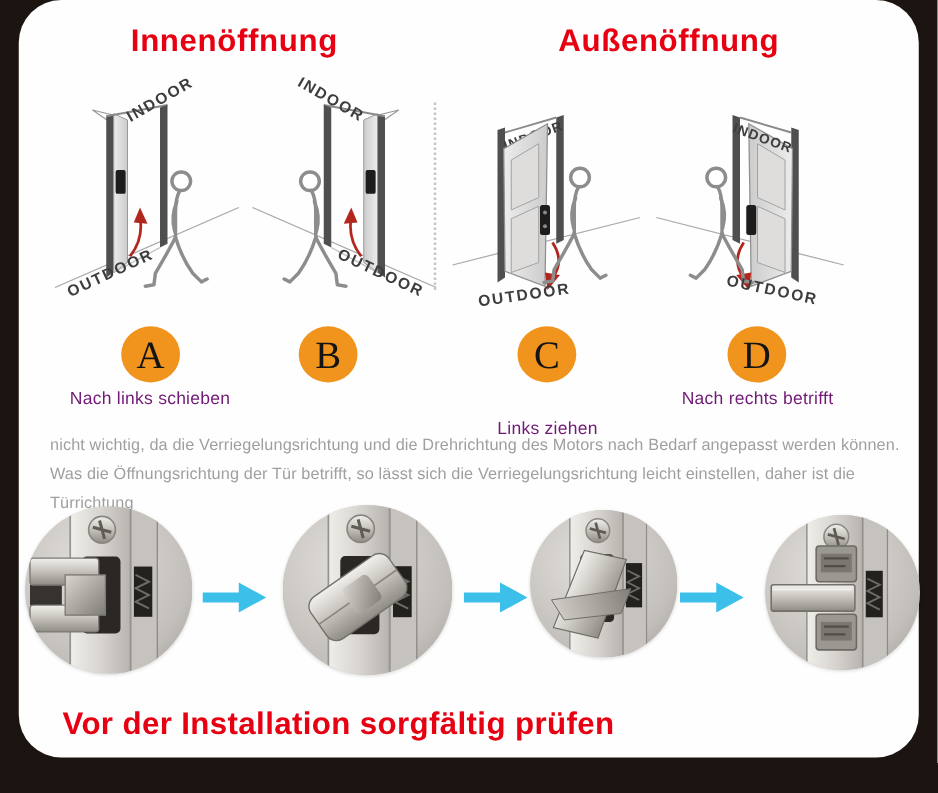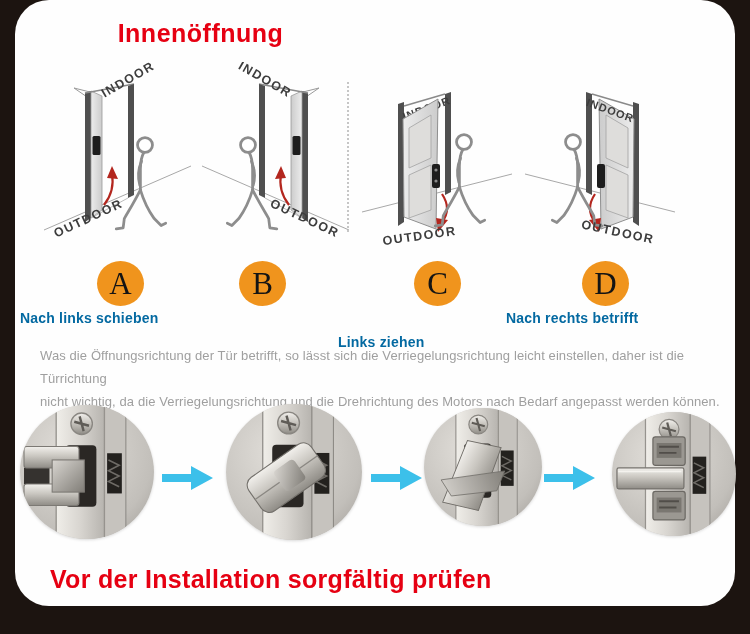--- a/index.html
+++ b/index.html
@@ -19,21 +19,21 @@
   .stage{position:relative;width:750px;height:634px;}
   .card{
     position:absolute;left:15px;top:0;width:720px;height:606px;
     background:#fefefe;border-radius:34px;
   }
   .heading{
     position:absolute;top:17px;height:32px;line-height:32px;
     font-size:25px;font-weight:bold;color:var(--heading-red);
     text-align:center;letter-spacing:0.5px;
   }
-  .heading-left{left:0px;width:345px;padding-left:13px;}
+  .heading-left{left:0px;width:345px;}
   .heading-right{left:355px;width:330px;}
   .diagram{position:absolute;width:155px;height:185px;top:62px;}
   .diag-a{left:25px;}
   .diag-b{left:183px;}
   .diag-c{left:345px;}
   .diag-d{left:507px;}
   .divider{
     position:absolute;left:332px;top:82px;height:150px;width:0;
     border-left:2px dotted #c6c6c6;
   }
@@ -42,22 +42,22 @@
     background:var(--badge-orange);
     font-family:"Liberation Serif", serif;
     font-size:31px;color:#141414;text-align:center;line-height:45px;
     top:261px;
   }
   .badge-a{left:82px;}
   .badge-b{left:224px;}
   .badge-c{left:399px;}
   .badge-d{left:567px;}
   .caption{
-    position:absolute;top:310px;width:200px;text-align:left;
-    font-size:14px;font-weight:700;color:#0369a1;letter-spacing:0.2px;
+    position:absolute;top:310px;width:200px;text-align:center;
+    font-size:14px;font-weight:400;color:#701a75;letter-spacing:0.2px;
   }
   .cap-a{left:5px;}
   .cap-b{left:147px;}
   .cap-c{left:323px;margin-top:24px;}
   .cap-d{left:491px;}
   .note{
     position:absolute;left:25px;top:344px;width:680px;
     font-size:13px;line-height:23px;color:var(--note-gray);
     letter-spacing:0.1px;
   }
@@ -120,20 +120,21 @@
       <stop offset="0" stop-color="#d9d6d1"></stop>
       <stop offset="1" stop-color="#807d77"></stop>
     </linearGradient>
   </defs>
 </svg>
 
 <div class="stage">
   <div class="card">
 
     <div class="heading heading-left">Innenöffnung</div>
+    <div class="heading heading-right">Außenöffnung</div>
 
     <svg class="diagram diag-a" viewBox="0 0 155 185">
       <path d="M 4,168 L 151,104" stroke="#a8a8a8" stroke-width="1" fill="none"></path>
       <path d="M 50,37 L 34,26 L 50,30 Z" fill="#ffffff" stroke="#9a9a9a" stroke-width="1"></path>
       <polygon points="45,31 51,29 51,156 45,160" fill="#4f4f4f"></polygon>
       <polygon points="51,29 62,34 62,148 51,156" fill="url(#doorface)" stroke="#9a9a9a" stroke-width="0.8"></polygon>
       <rect x="52.5" y="74" width="8" height="19" rx="1.5" fill="#1d1d1d"></rect>
       <path d="M 45,31 L 94,22" stroke="#8a8a8a" stroke-width="1.5"></path>
       <polygon points="88,24 94,22 94,133 88,136" fill="#4f4f4f"></polygon>
       <path d="M 51,156 L 88,136" stroke="#bdbdbd" stroke-width="1"></path>
@@ -203,22 +204,22 @@
     <div class="badge badge-a">A</div>
     <div class="badge badge-b">B</div>
     <div class="badge badge-c">C</div>
     <div class="badge badge-d">D</div>
 
     <div class="caption cap-a">Nach links schieben</div>
     <div class="caption cap-c">Links ziehen</div>
     <div class="caption cap-d">Nach rechts betrifft</div>
 
     <div class="note">
+      <div>nicht wichtig, da die Verriegelungsrichtung und die Drehrichtung des Motors nach Bedarf angepasst werden können.</div>
       <div>Was die Öffnungsrichtung der Tür betrifft, so lässt sich die Verriegelungsrichtung leicht einstellen, daher ist die Türrichtung</div>
-      <div>nicht wichtig, da die Verriegelungsrichtung und die Drehrichtung des Motors nach Bedarf angepasst werden können.</div>
     </div>
 
     <div class="photo photo-1">
       <svg viewBox="0 0 100 100">
         <rect width="100" height="100" fill="url(#pbg)"></rect>
         <rect x="63" y="-2" width="16" height="104" fill="#c6c3be" stroke="#8e8b86" stroke-width="0.8"></rect>
         <rect x="65" y="36" width="11" height="30" fill="#23211e"></rect>
         <path d="M 66,41 l 8,4 l -8,4 l 8,4 l -8,4 l 8,4" stroke="#6e6b66" stroke-width="1.2" fill="none"></path>
         <rect x="27" y="-2" width="36" height="104" fill="url(#plate)" stroke="#96938e" stroke-width="1"></rect>
         <g transform="translate(46,14)">

